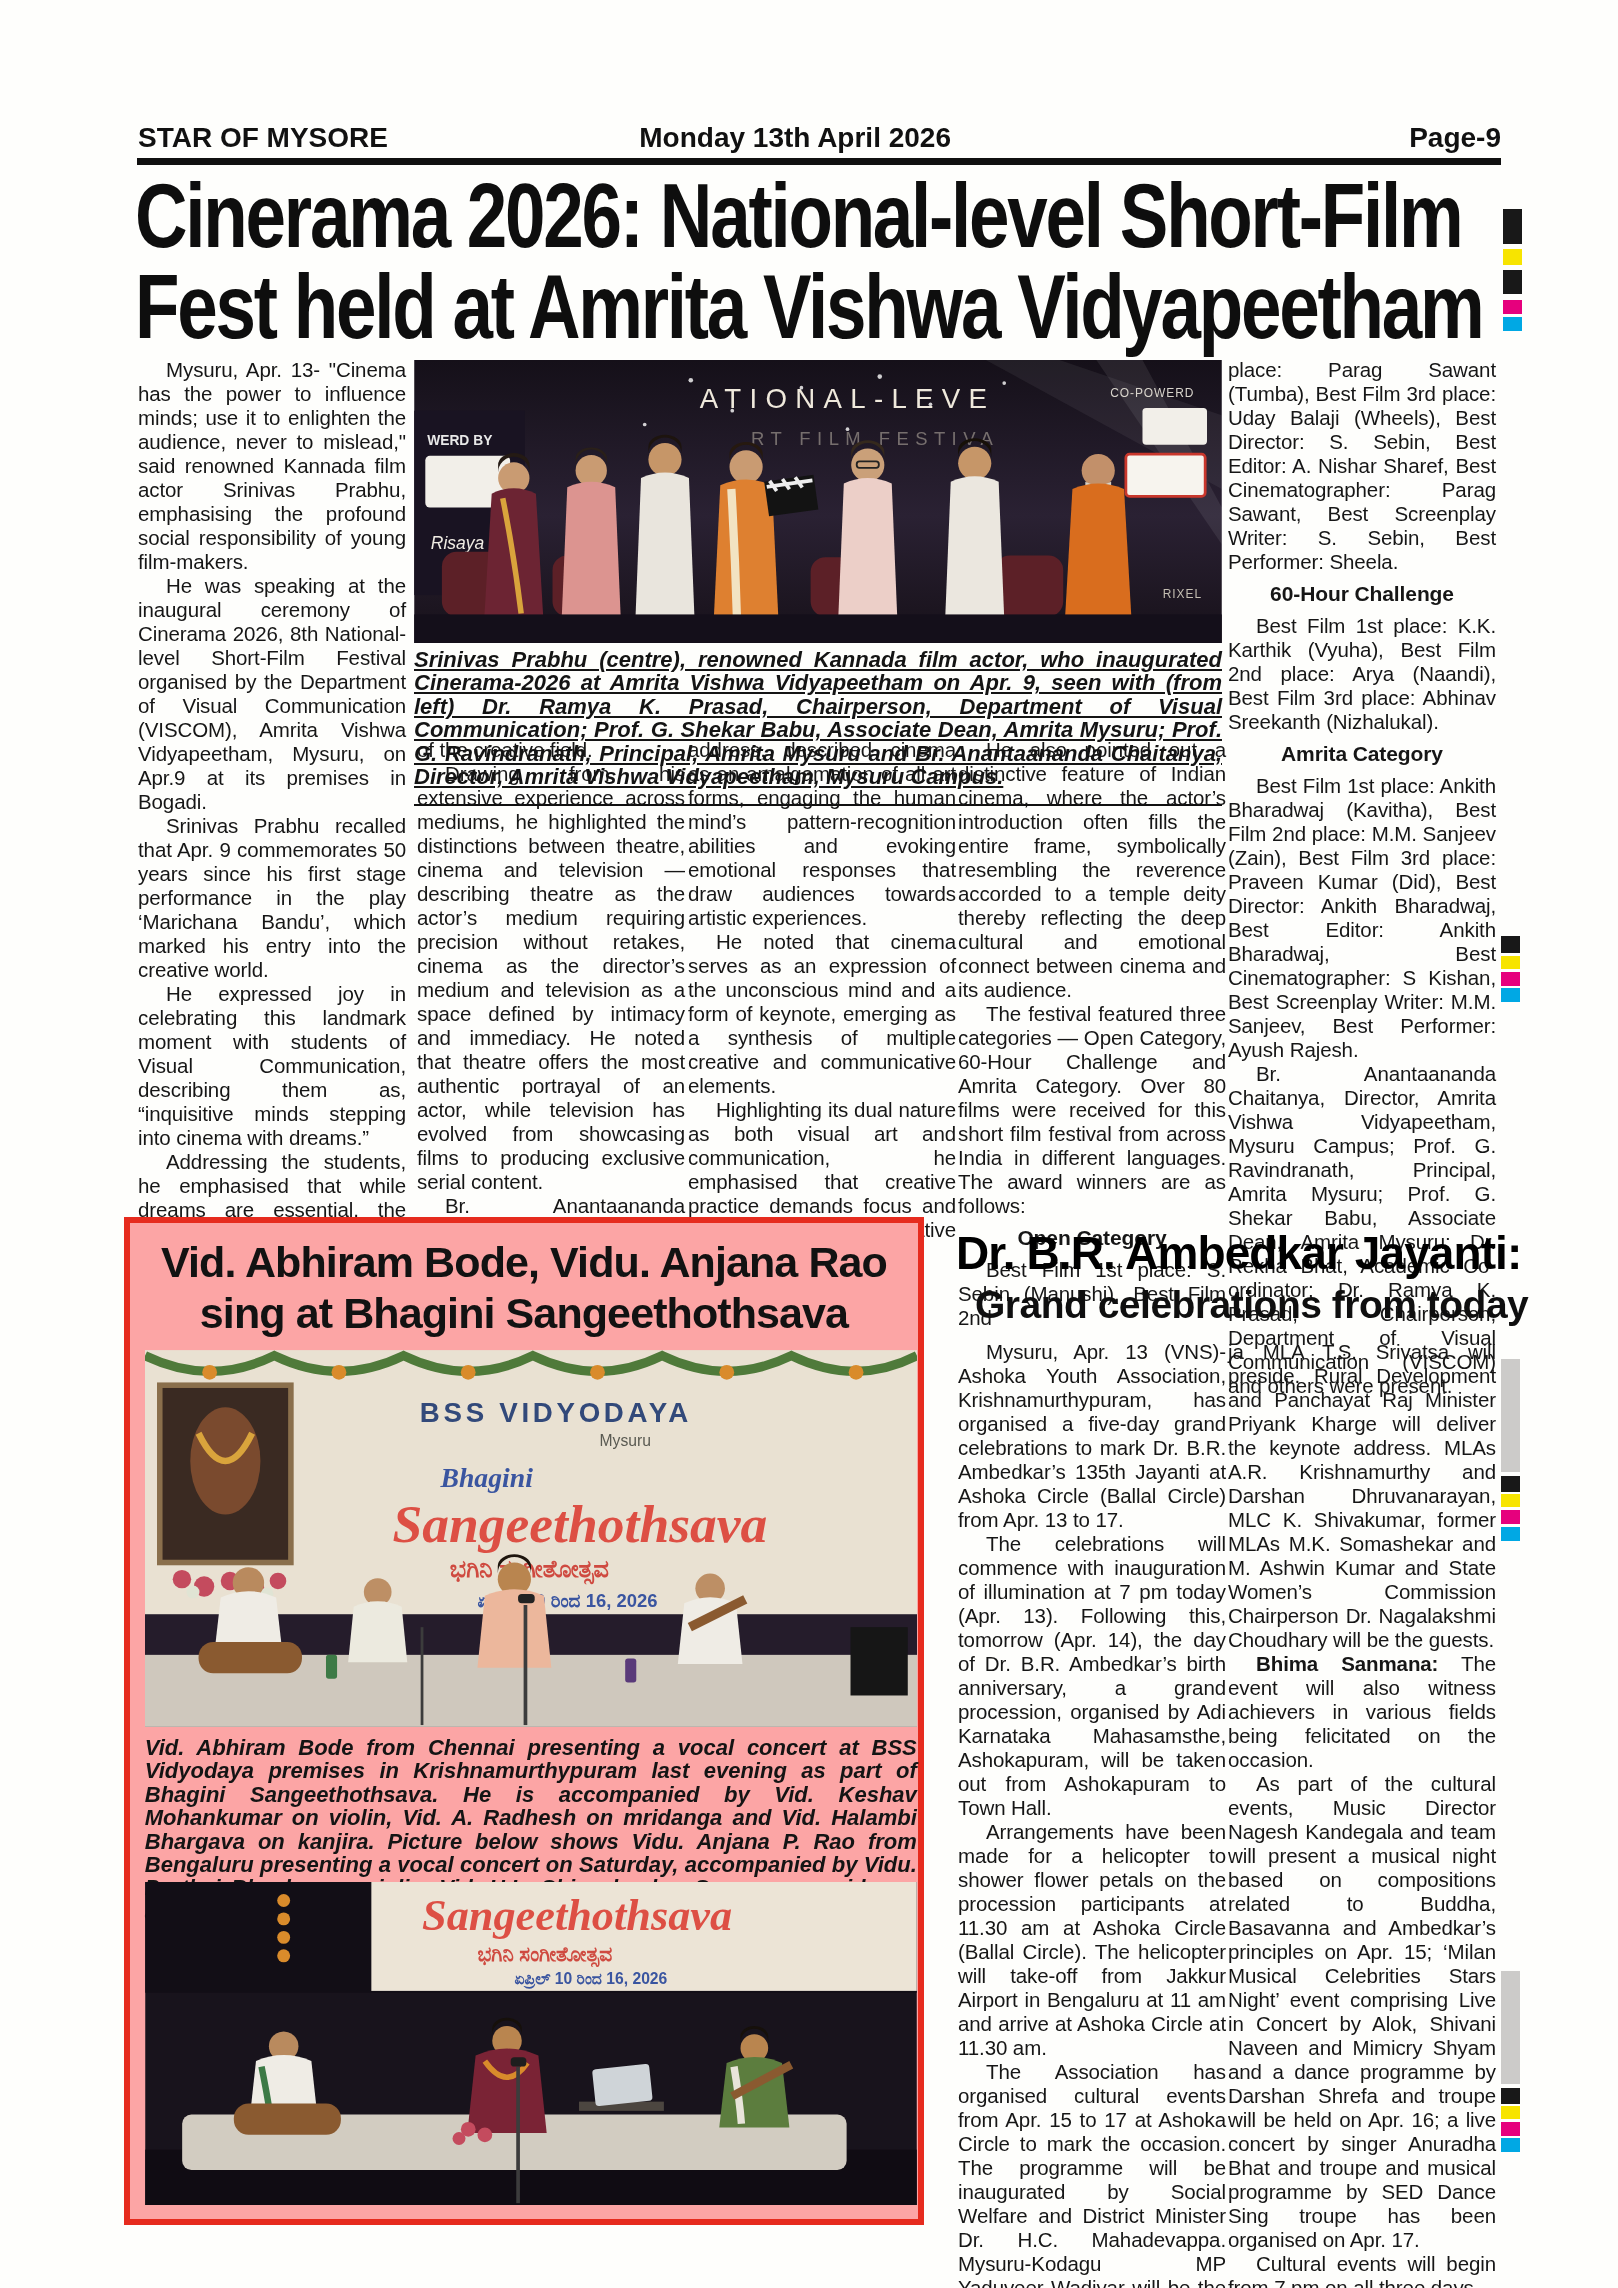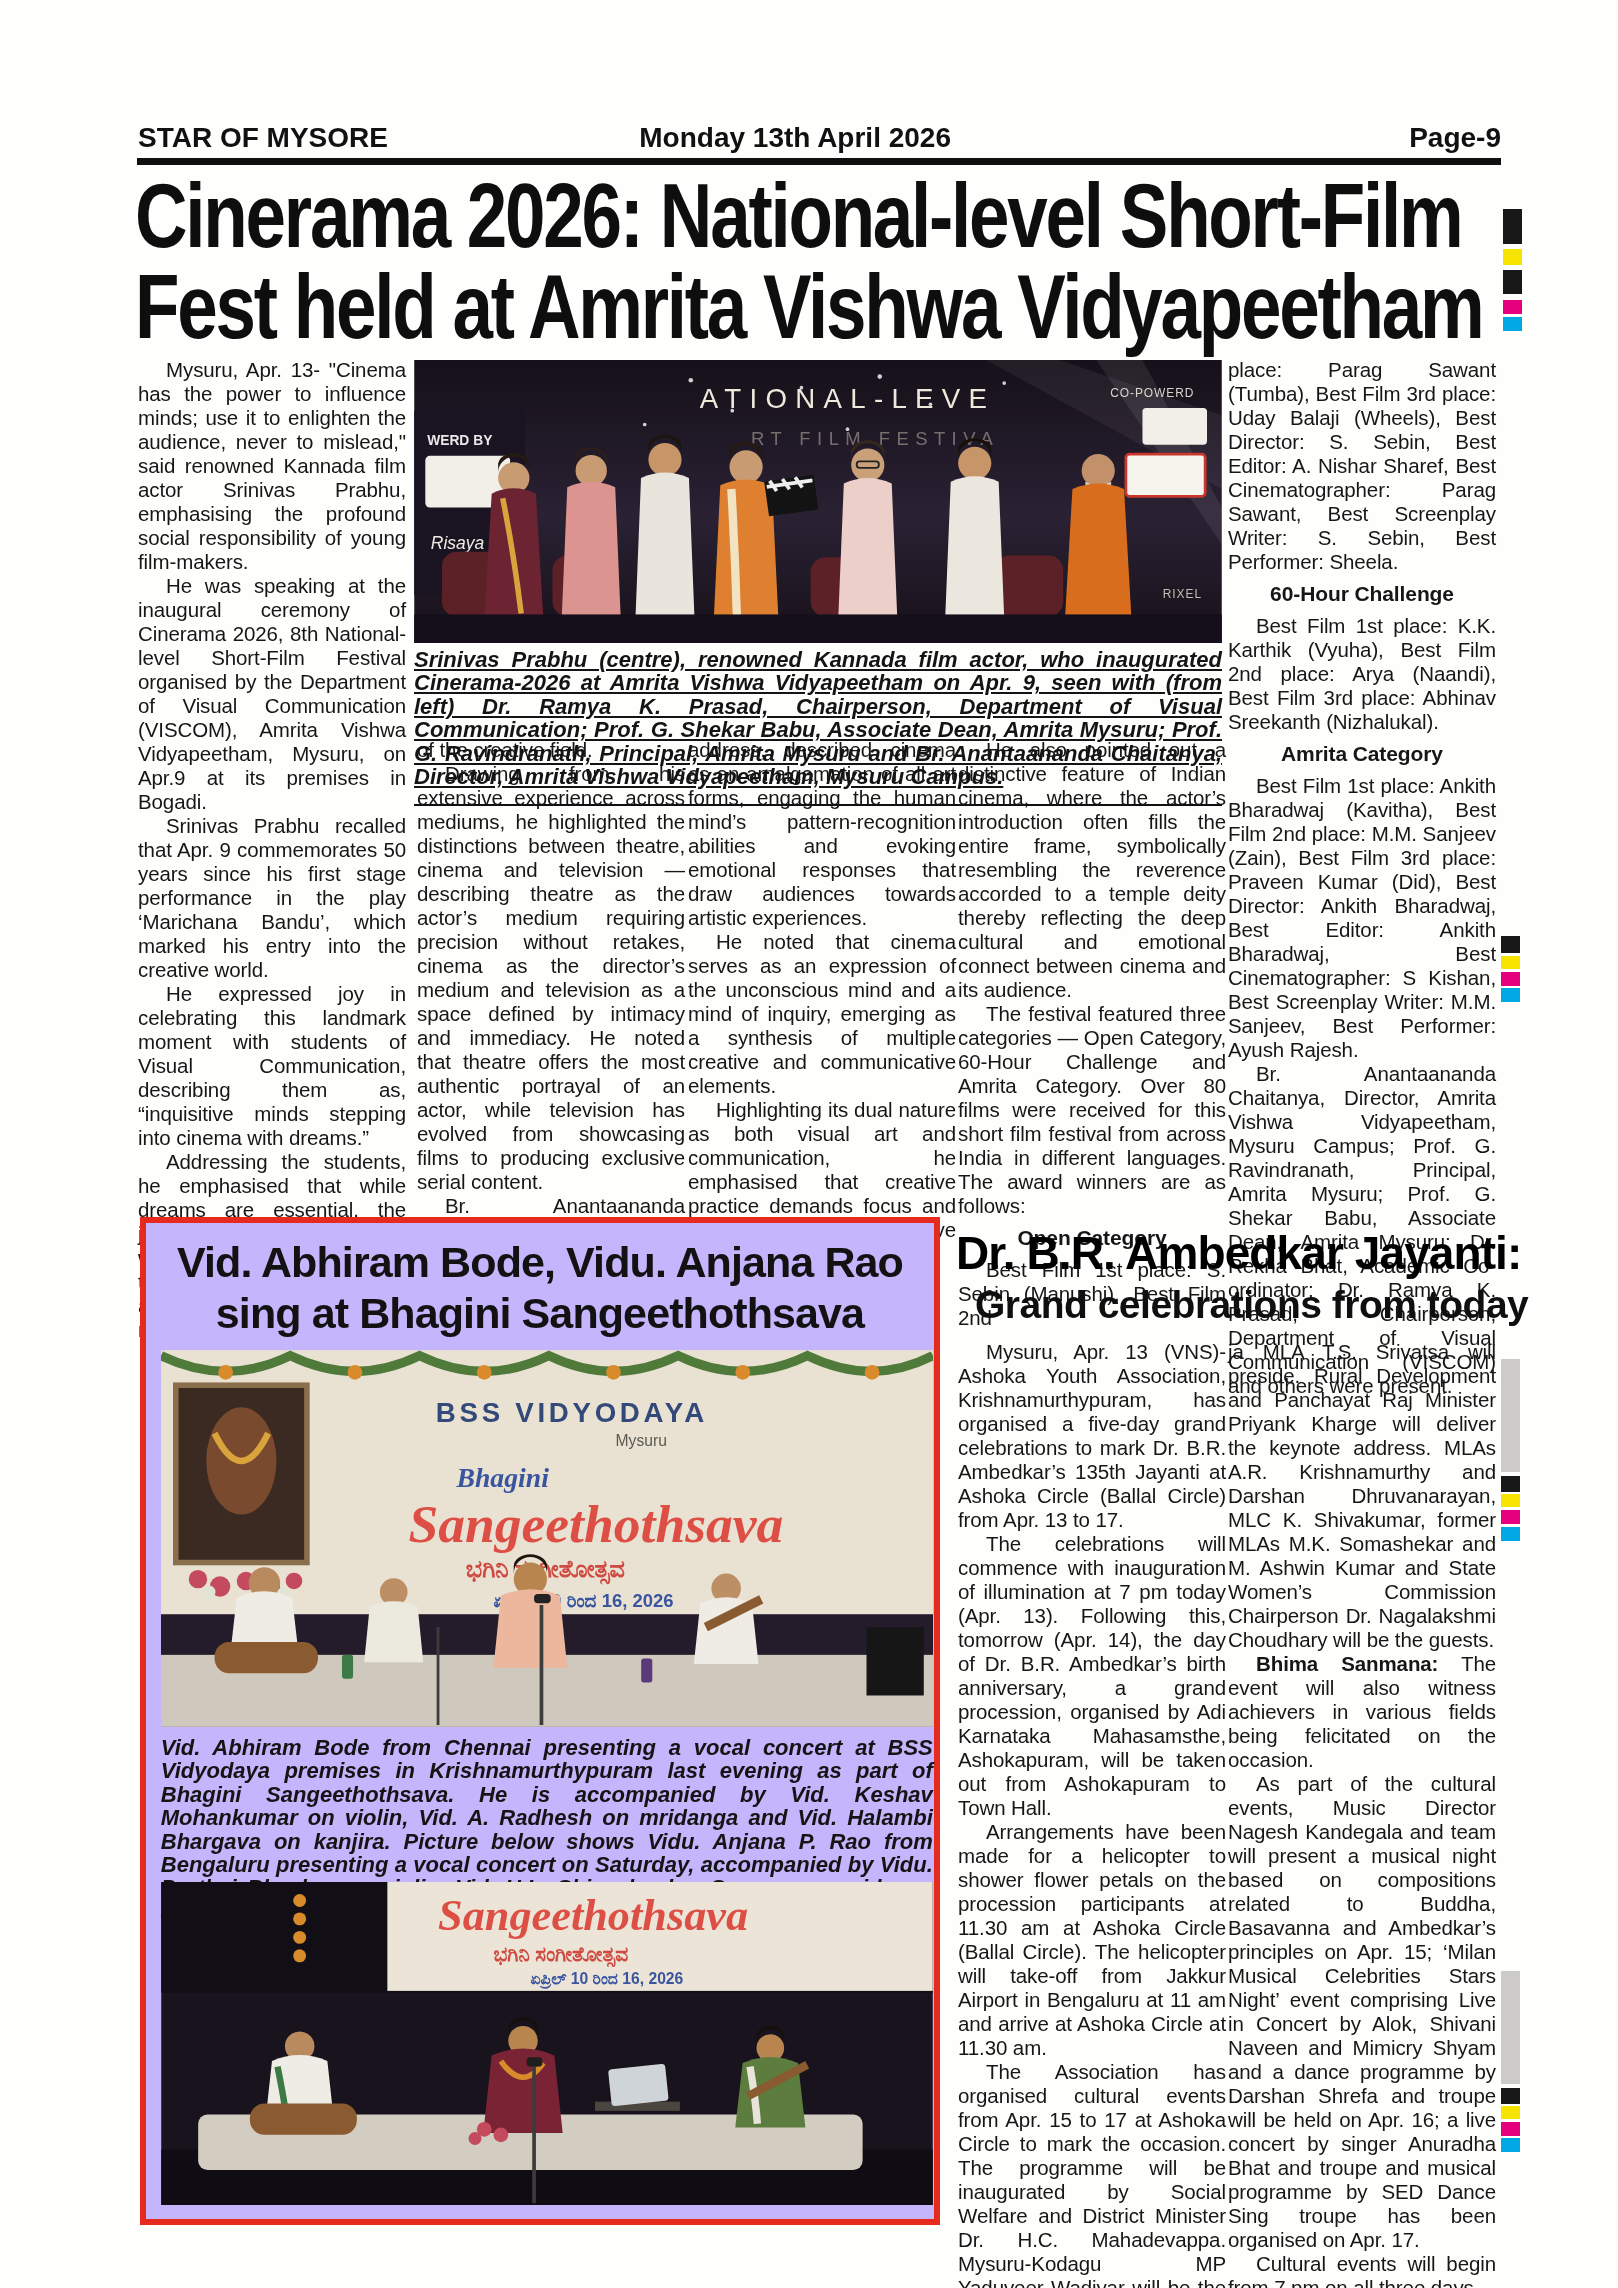--- a/index.html
+++ b/index.html
@@ -32,21 +32,21 @@
   .bodycol .centerhead { margin:8px; text-align:center; font-weight:bold; font-size:21px; text-indent:0; }
 
   
   .photocap {
     position:absolute; font-weight:bold; font-style:italic; text-align:justify;
     font-size:22px; line-height:23.4px; color:#141414;
   }
   .capline { border-bottom:2.8px solid #101010; padding-bottom:16px;text-decoration:underline; }
 
   
-  .redbox { left:140px; top:1217px; width:788px; height:996px; border:6.5px solid #e62b1e; background:#c4b5fd; }
+  .redbox { left:124px; top:1217px; width:788px; height:996px; border:6.5px solid #e62b1e; background:#fca5a5; }
   .boxhead { width:788px; text-align:center; font-weight:bold; color:#121212; font-size:43px; white-space:nowrap; letter-spacing:-0.9px; }
 
   
   .ambhead1 { left:956px; top:1226px; font-weight:bold; font-size:46px; letter-spacing:-0.9px; color:#000000; white-space:nowrap; }
   .ambhead2 { left:975px; top:1283px; font-weight:bold; font-size:39px; letter-spacing:-0.5px; color:#0f0f0f; white-space:nowrap; }
 
   
   .mark { position:absolute; width:19.4px; }
   .m-k { background:#181818; }
   .m-y { background:#f7e400; }
@@ -175,21 +175,21 @@
   </div>
 
   <div class="bodycol" style="left:417px; top:738px;">
     <p class="noind">of the creative field.</p>
     <p>Drawing from his extensive experience across mediums, he highlighted the distinctions between theatre, cinema and television — describing theatre as the actor’s medium requiring precision without retakes, cinema as the director’s medium and television as a space defined by intimacy and immediacy. He noted that theatre offers the most authentic portrayal of an actor, while television has evolved from showcasing films to producing exclusive serial content.</p>
     <p>Br. Anantaananda Chaitanya, Director, Amrita Vishwa Vidyapeetham, Mysuru Campus, in his</p>
   </div>
 
   <div class="bodycol" style="left:688px; top:738px;">
     <p class="noind">address, described cinema as an amalgamation of all art forms, engaging the human mind’s pattern-recognition abilities and evoking emotional responses that draw audiences towards artistic experiences.</p>
-    <p>He noted that cinema serves as an expression of the unconscious mind and a mind of inquiry, emerging as a synthesis of multiple creative and communicative elements.</p>
+    <p>He noted that cinema serves as an expression of the unconscious mind and a form of keynote, emerging as a synthesis of multiple creative and communicative elements.</p>
     <p>Highlighting its dual nature as both visual art and communication, he emphasised that creative practice demands focus and functions as a meditative process.</p>
   </div>
 
   <div class="bodycol" style="left:958px; top:738px;">
     <p>He also pointed out a distinctive feature of Indian cinema, where the actor’s introduction often fills the entire frame, symbolically resembling the reverence accorded to a temple deity thereby reflecting the deep cultural and emotional connect between cinema and its audience.</p>
     <p>The festival featured three categories — Open Category, 60-Hour Challenge and Amrita Category. Over 80 films were received for this short film festival from across India in different languages. The award winners are as follows:</p>
     <p class="centerhead">Open Category</p>
     <p>Best Film 1st place: S. Sebin (Manushi), Best Film 2nd</p>
   </div>
 

